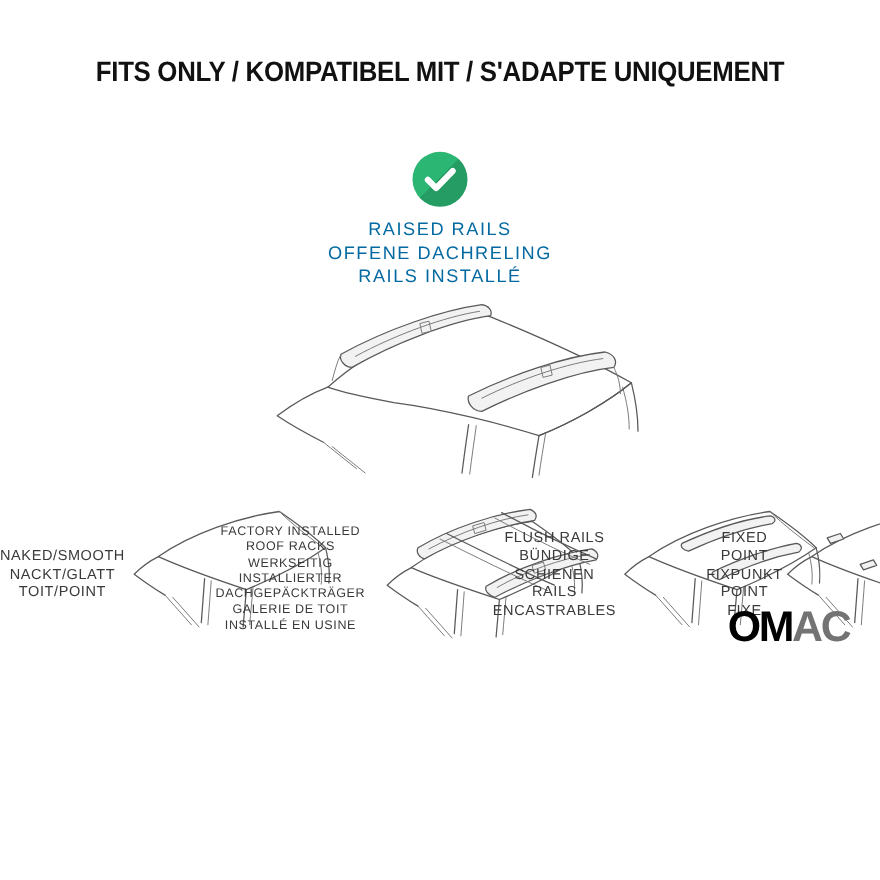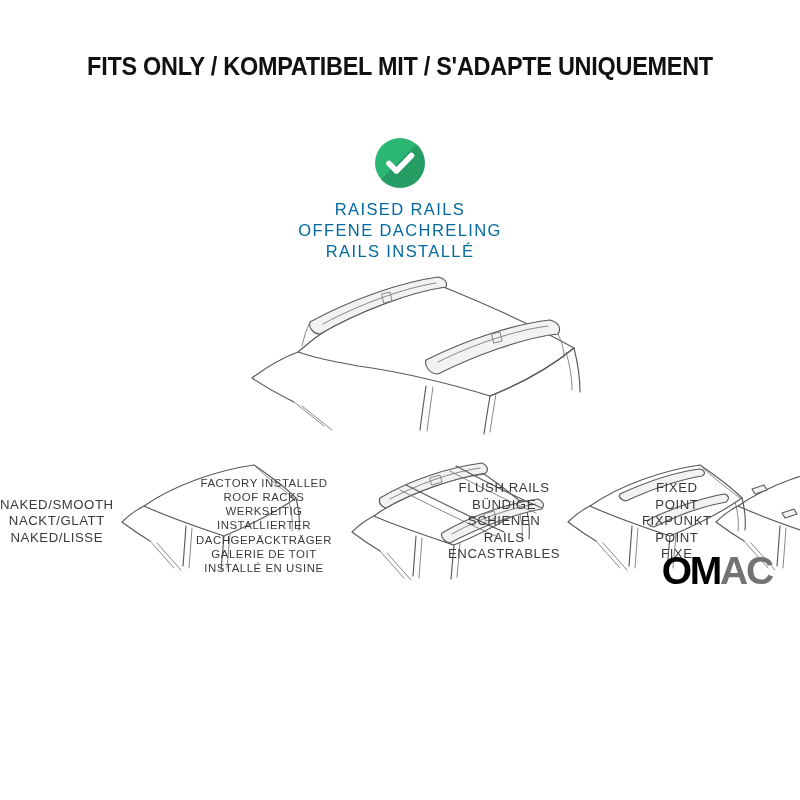--- a/index.html
+++ b/index.html
@@ -197,21 +197,21 @@
     <div class="cell cell-c1">
       <span class="badge no">
         <span class="shadow"></span>
         <svg width="38" height="38" viewBox="0 0 38 38" aria-hidden="true">
           <path d="M12 12 L26 26 M26 12 L12 26" fill="none" stroke="#ffffff" stroke-width="5.2" stroke-linecap="round"></path>
         </svg>
       </span>
       <div class="cell-labels size-a">
         <div>NAKED/SMOOTH</div>
         <div>NACKT/GLATT</div>
-        <div>NAKED/LISSE</div>
+        <div>TOIT/POINT</div>
       </div>
       <div class="cell-art">
         <svg width="186" height="120" viewBox="0 0 186 120" aria-hidden="true">
           <path class="line" d="M30 48 C60 27 104 12 140 7 C156 18 172 30 182 40
                                 C162 54 134 68 110 78 C86 70 52 58 30 48 Z"></path>
           <path class="line" d="M30 48 C22 52 14 58 8 64 C16 70 26 77 36 83"></path>
           <path class="line-thin" d="M36 83 C44 92 52 101 60 110"></path>
           <path class="line-thin" d="M43 85 C51 94 59 103 67 112"></path>
           <path class="line" d="M110 78 C109 90 108 100 107 112"></path>
           <path class="line-thin" d="M116 76 C115 88 114 98 113 110"></path>

